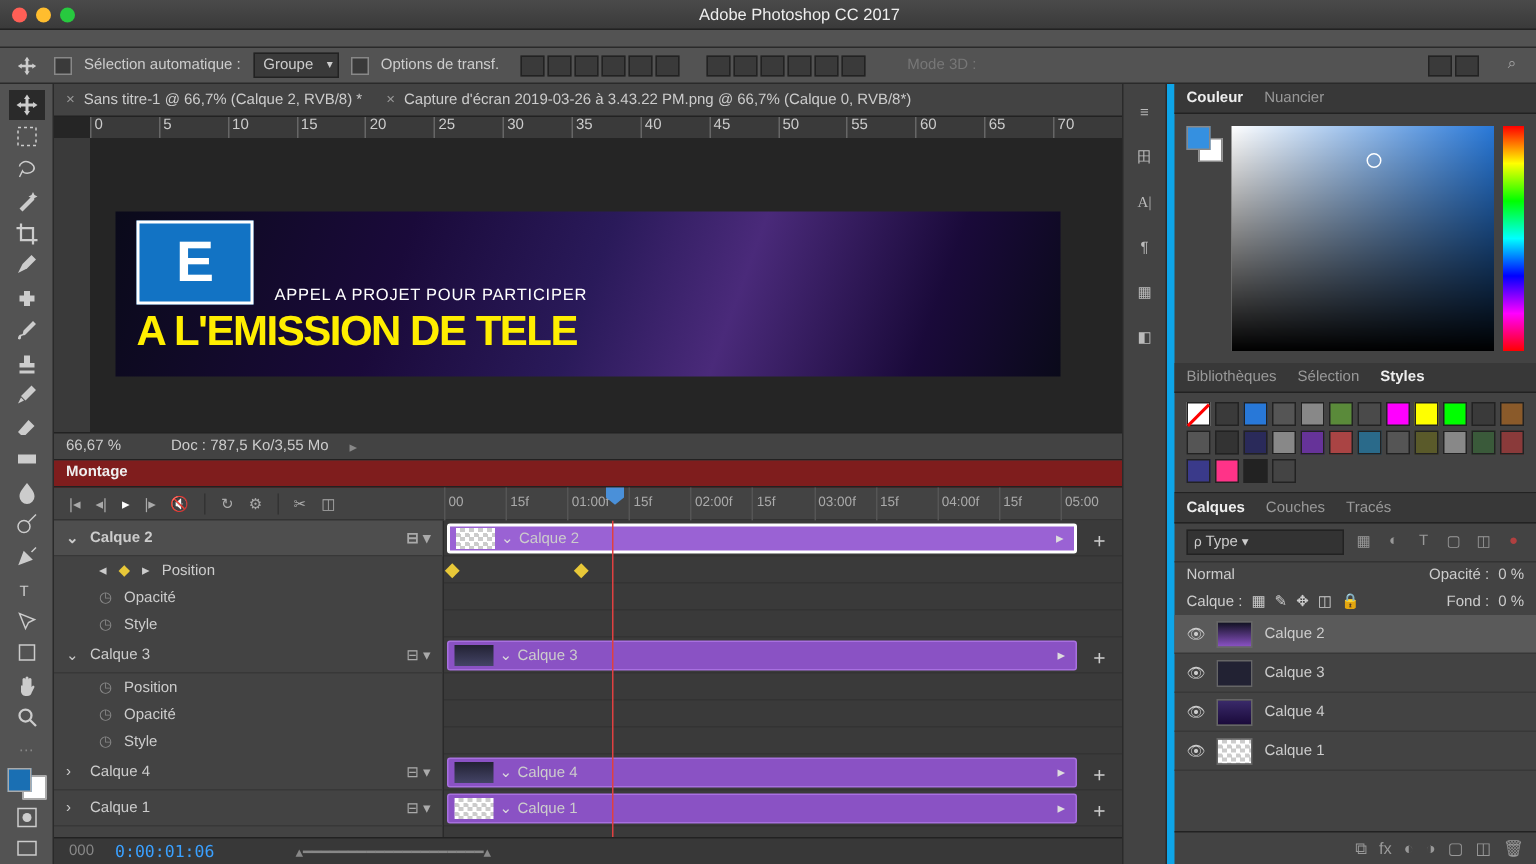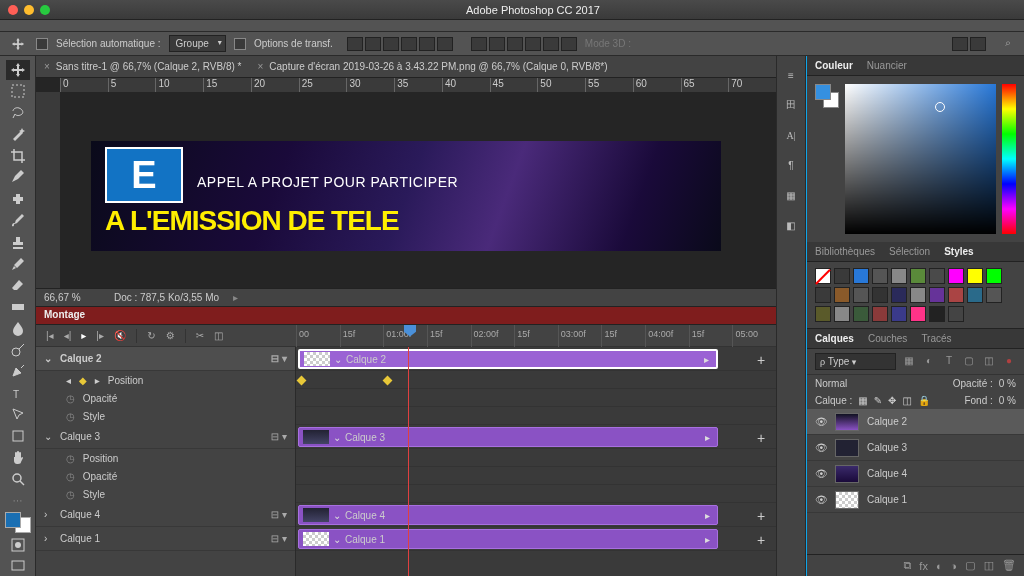--- a/index.html
+++ b/index.html
@@ -31,21 +31,21 @@
 .doctabs{height:22px;background:#434343;display:flex;align-items:center;padding:0 8px;gap:16px;border-bottom:1px solid #222}
 .doctab{font-size:10px;color:#ddd;display:flex;align-items:center;gap:6px}
 .doctab .x{color:#999;cursor:pointer}
 .canvas-wrap{flex:0 0 210px;background:#252525;display:flex;align-items:center;justify-content:center;position:relative}
 .rulers-h{position:absolute;top:0;left:24px;right:0;height:14px;background:#3a3a3a;display:flex;font-size:8px;color:#aaa}
 .rulers-h span{flex:1;border-left:1px solid #666;padding-left:2px}
 .rulers-v{position:absolute;top:14px;left:0;bottom:0;width:24px;background:#3a3a3a}
 .canvas{width:630px;height:110px;margin-top:26px;background:linear-gradient(110deg,#0a0a1a 0%,#1a0a3a 30%,#2a1a5a 50%,#4a2a7a 65%,#1a0a3a 85%,#0a0a1a 100%);position:relative;overflow:hidden}
 .logo{position:absolute;left:14px;top:6px;width:78px;height:56px;background:#1273c4;border:2px solid #fff;display:flex;align-items:center;justify-content:center}
 .logo-e{font-size:38px;font-weight:bold;color:#fff;font-family:Arial}
-.canvas .sub{position:absolute;left:106px;top:33px;font-size:14px;color:#fff;letter-spacing:0.5px;font-family:Arial}
+.canvas .sub{position:absolute;left:106px;top:50px;font-size:11px;color:#fff;letter-spacing:0.5px;font-family:Arial}
 .canvas .headline{position:absolute;left:14px;top:64px;font-size:28px;font-weight:900;color:#ffee00;font-family:Arial Black,Arial;letter-spacing:-1px}
 .statusbar{height:18px;background:#434343;display:flex;align-items:center;padding:0 8px;gap:14px;font-size:10px;color:#ccc;border-top:1px solid #222}
 .statusbar .zoom{width:56px}
 .statusbar .arrow{color:#888}
 .timeline{flex:1;background:#434343;border-top:1px solid #222;display:flex;flex-direction:column}
 .tl-tab{height:18px;background:#7f1d1d;padding:2px 8px;font-size:10px;font-weight:bold;color:#eee;border-bottom:1px solid #222}
 .tl-head{height:22px;display:flex;align-items:center;border-bottom:1px solid #333}
 .tl-controls{width:260px;display:flex;align-items:center;gap:10px;padding:0 10px}
 .tl-controls span{color:#aaa;font-size:10px;cursor:pointer}
 .tl-controls .sep{width:1px;height:14px;background:#333}
@@ -67,21 +67,21 @@
 .track.sub{height:18px}
 .clip{position:absolute;top:2px;height:20px;background:#8a52c4;border:1px solid #a870e0;border-radius:2px;display:flex;align-items:center;gap:4px;padding:0 4px;font-size:9px;color:#fff}
 .clip.sel{background:#9a62d4;border:2px solid #fff}
 .clip .thumb{width:26px;height:14px;background:linear-gradient(#223,#446)}
 .clip .thumb.chk{background:repeating-conic-gradient(#ccc 0 25%,#fff 0 50%) 0 0/6px 6px}
 .clip .dis{width:8px;color:#ddd}
 .kfmark{position:absolute;width:7px;height:7px;background:#e8c838;transform:rotate(45deg);top:6px}
 .tl-right .add{position:absolute;right:8px;width:14px;height:14px;color:#ccc;font-size:14px;text-align:center}
 .tl-foot{height:18px;background:#383838;display:flex;align-items:center;padding:0 10px;gap:14px;border-top:1px solid #222}
 .tl-foot .tc{color:#3aa0ff;font-size:11px;font-family:monospace}
-.right-panels{width:218px;background:#434343;border-left:1px solid #0ea5e9;display:flex;flex-direction:column}
+.right-panels{width:246px;background:#434343;border-left:5px solid #0ea5e9;display:flex;flex-direction:column}
 .panel-strip{width:30px;background:#434343;border-left:1px solid #2a2a2a;border-right:1px solid #2a2a2a;display:flex;flex-direction:column;align-items:center;gap:12px;padding-top:10px}
 .panel-strip div{width:18px;height:18px;color:#bbb;display:flex;align-items:center;justify-content:center}
 .ptabs{height:20px;display:flex;align-items:center;padding:0 8px;gap:14px;background:#383838;border-bottom:1px solid #222}
 .ptabs span{font-size:10px;color:#999}
 .ptabs span.active{color:#eee;font-weight:bold}
 .color-panel{height:166px;padding:8px;display:flex;gap:6px}
 .color-fgbg{width:24px;height:24px;position:relative}
 .color-fgbg .f{position:absolute;width:16px;height:16px;background:#3590e0;border:1px solid #888;top:0;left:0}
 .color-fgbg .b{position:absolute;width:16px;height:16px;background:#fff;border:1px solid #888;bottom:0;right:0}
 .color-field{flex:1;height:150px;background:linear-gradient(to right,#fff,#2878d8),linear-gradient(to bottom,transparent,#000);background-blend-mode:multiply;position:relative}
@@ -138,21 +138,21 @@
       <div style="width:16px;height:14px;background:#3a3a3a;border:1px solid #222"></div>
     </div>
   <div style="display:flex;gap:2px;margin-left:10px">
       <div style="width:16px;height:14px;background:#3a3a3a;border:1px solid #222"></div>
       <div style="width:16px;height:14px;background:#3a3a3a;border:1px solid #222"></div>
       <div style="width:16px;height:14px;background:#3a3a3a;border:1px solid #222"></div>
       <div style="width:16px;height:14px;background:#3a3a3a;border:1px solid #222"></div>
       <div style="width:16px;height:14px;background:#3a3a3a;border:1px solid #222"></div>
       <div style="width:16px;height:14px;background:#3a3a3a;border:1px solid #222"></div>
     </div>
-  <label style="color:#777">Mode 3D :</label>
+  <label style="margin-left:20px;color:#777">Mode 3D :</label>
   <div class="opt-mini">
       <div></div>
       <div></div>
     </div>
   <div style="width:16px;height:14px;margin-left:6px;color:#aaa;text-align:center">⌕</div>
 </div>
 
 <div class="main">
   <div class="toolbox">
     <div class="tool active">
@@ -441,20 +441,25 @@
           <div class="track">
               <div class="clip" style="left:2px;width:420px">
                 <span class="thumb chk"></span>
                 <span class="dis">⌄</span>
                 <span>Calque 1</span>
                 <span style="margin-left:auto" class="dis">▸</span>
               </div>
               <span class="add" style="top:5px">+</span>
             </div>
         </div>
+      </div>
+      <div class="tl-foot">
+        <span style="color:#888">000</span>
+        <span class="tc">0:00:01:06</span>
+        <span style="margin-left:40px;color:#888">▴━━━━━━━━━━━━━━━━━━━━▴</span>
       </div>
     </div>
   </div>
 
   <div class="panel-strip">
     <div>≡</div>
     <div>田</div>
     <div style="font-family:serif">A|</div>
     <div>¶</div>
     <div>▦</div>

